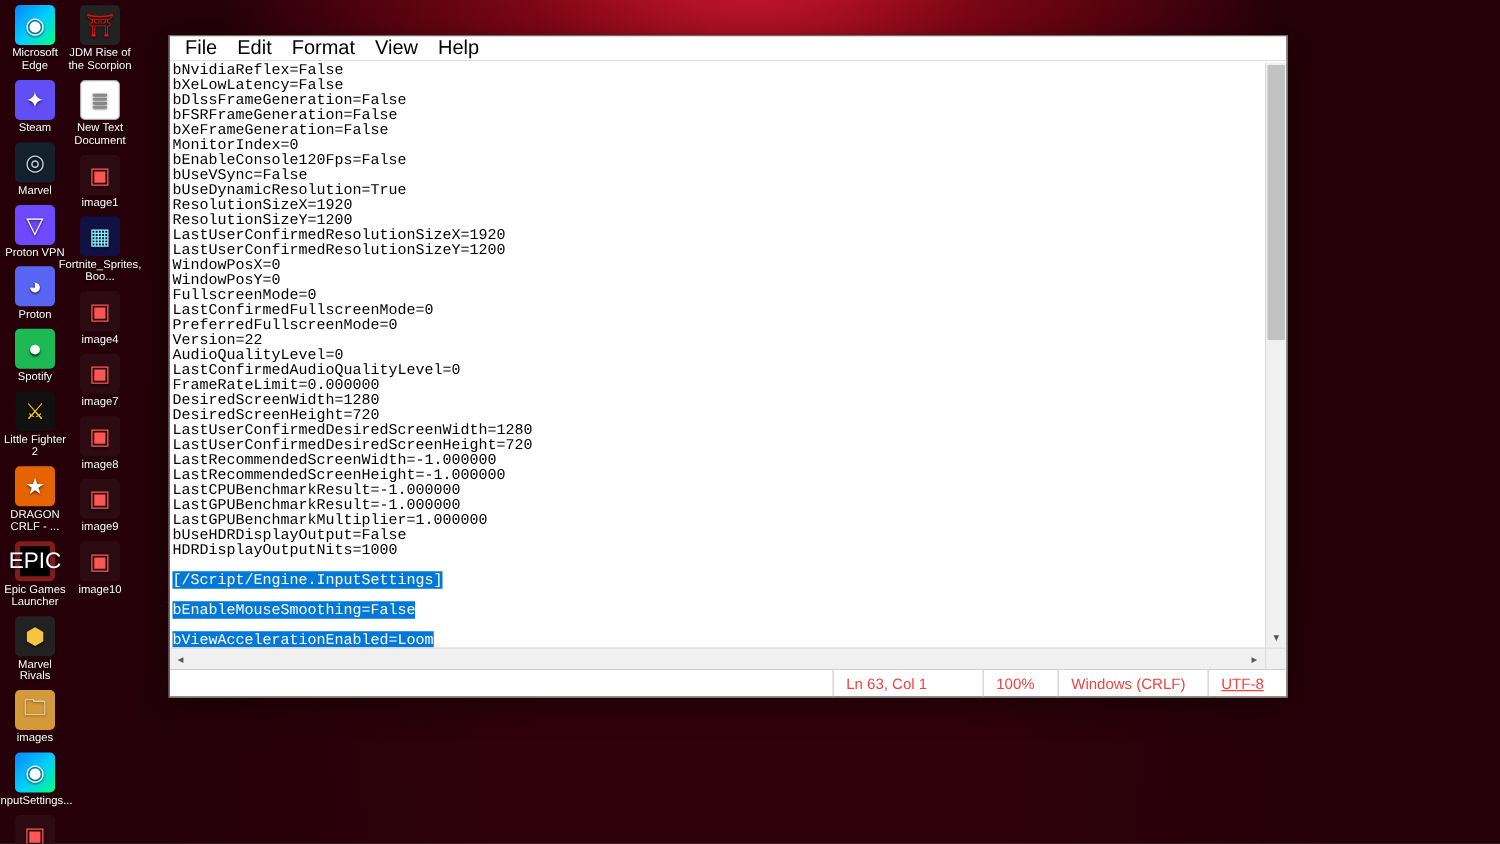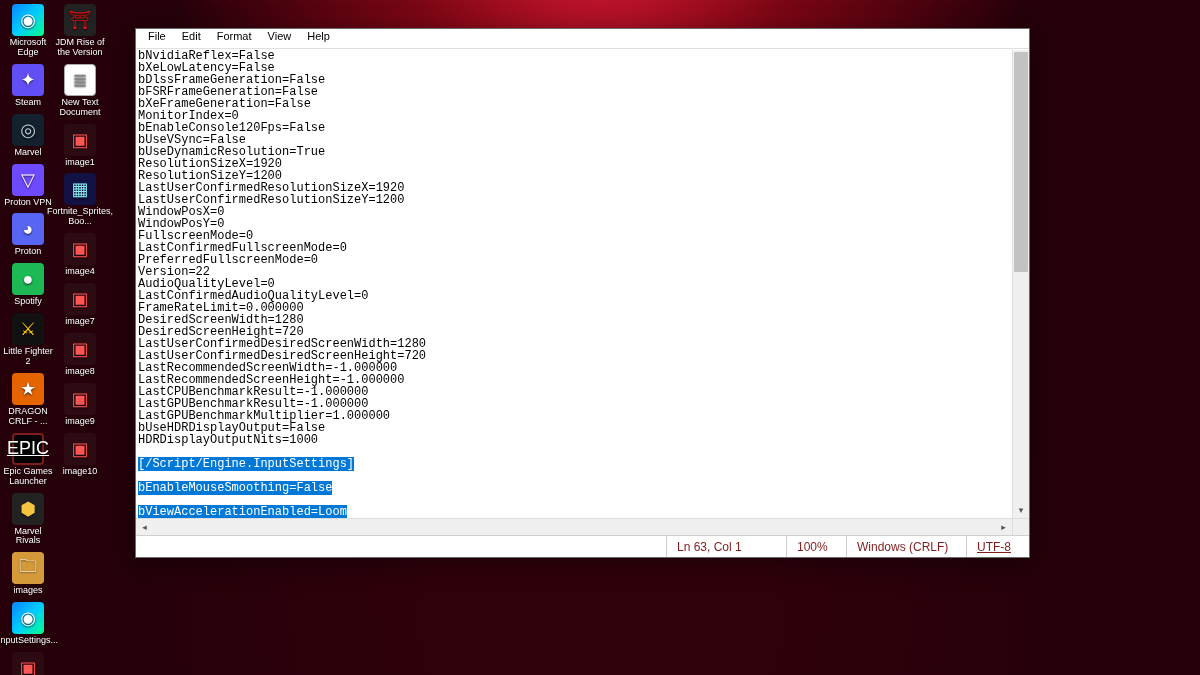--- a/index.html
+++ b/index.html
@@ -35,21 +35,21 @@
   .g-loom   { background:#614ef5; color:#fff; }
   .g-doc    { background:#fff; border:1px solid #aaa; color:#888; }
   .g-steam  { background:#13212e; color:#c7d5e0; }
   .g-img    { background:#2d0b12; color:#f55; }
   .g-proton { background:#6d4aff; color:#fff; }
   .g-folder { background:#d49a3a; color:#fff; }
   .g-discord{ background:#5865F2; color:#fff; }
   .g-spotify{ background:#1DB954; color:#fff; }
   .g-lf     { background:#111; color:#ffcc00; }
   .g-db     { background:#e56400; color:#fff; }
-  .g-epic   { background:#000; color:#fff; border:2px solid #7f1d1d; font-size:8px;text-decoration:underline; }
+  .g-epic   { background:#000; color:#fff; border:4px solid #7f1d1d; font-size:8px; }
   .g-marvel { background:#222; color:#f5c542; }
   .g-fort   { background:#114; color:#8ef; }
   .desktop-icon span.label { line-height: 1.1; max-height: 22px; overflow: hidden; }
 
   
   .window {
     position: absolute;
     left: 135px; top: 28px;
     width: 895px; height: 530px;
     background: #fff;
@@ -70,22 +70,22 @@
   .title-bar .title-text { flex:1; }
   .win-controls { display:flex; height:100%; }
   .win-btn {
     width:46px; height:100%;
     display:flex; align-items:center; justify-content:center;
     font-family: "Segoe MDL2 Assets","Segoe UI Symbol",sans-serif;
     font-size:10px; color:#000; cursor:pointer;
   }
 
   .menu-bar {
-    height:20px; display:flex; 
-    padding-left:4px; font-size:11px; border-bottom:1px solid #e0e0e0;
+    height:20px; display:flex; align-items:center;
+    padding-left:4px; font-size:16px; border-bottom:1px solid #e0e0e0;
   }
   .menu-item { padding:1px 8px; cursor:pointer; }
 
   .text-wrap {
     flex:1; position:relative; overflow:hidden;
     border-top:1px solid #fff;
   }
   .text-area {
     position:absolute; inset:0 17px 17px 0;
     padding:0 2px;
@@ -120,21 +120,21 @@
   .scroll-h .arrow { width:17px; height:100%; }
   .scroll-h .arrow.l { left:0; }
   .scroll-h .arrow.r { right:0; }
   .corner {
     position:absolute; right:0; bottom:0; width:17px; height:17px;
     background:#f0f0f0; border-top:1px solid #ddd; border-left:1px solid #ddd;
   }
 
   .status-bar {
     height:22px; border-top:1px solid #d0d0d0;
-    display:flex; font-size:12px; color:#7f1d1d;
+    display:flex; font-size:12px; color:#ef4444;
     align-items:flex-end;
   }
   .status-bar .spacer { flex:1; }
   .status-bar .cell {
     padding:0 10px; border-left:1px solid #d0d0d0; height:100%;
     display:flex; align-items:center; min-width:60px;
   }
   .status-bar .cell.wide { min-width:120px; }
   .status-bar .cell.enc { min-width:50px; padding-right:18px;text-decoration:underline; }
 </style>
@@ -194,21 +194,21 @@
           <div class="glyph g-edge">◉</div>
           <span class="label">InputSettings...</span>
         </div>
         <div class="desktop-icon">
           <div class="glyph g-img">▣</div>
         </div>
       </div>
       <div class="icon-col">
         <div class="desktop-icon">
           <div class="glyph g-game">⛩</div>
-          <span class="label">JDM Rise of the Version</span>
+          <span class="label">JDM Rise of the Scorpion</span>
         </div>
         <div class="desktop-icon">
           <div class="glyph g-doc">≣</div>
           <span class="label">New Text Document</span>
         </div>
         <div class="desktop-icon">
           <div class="glyph g-img">▣</div>
           <span class="label">image1</span>
         </div>
         <div class="desktop-icon">

